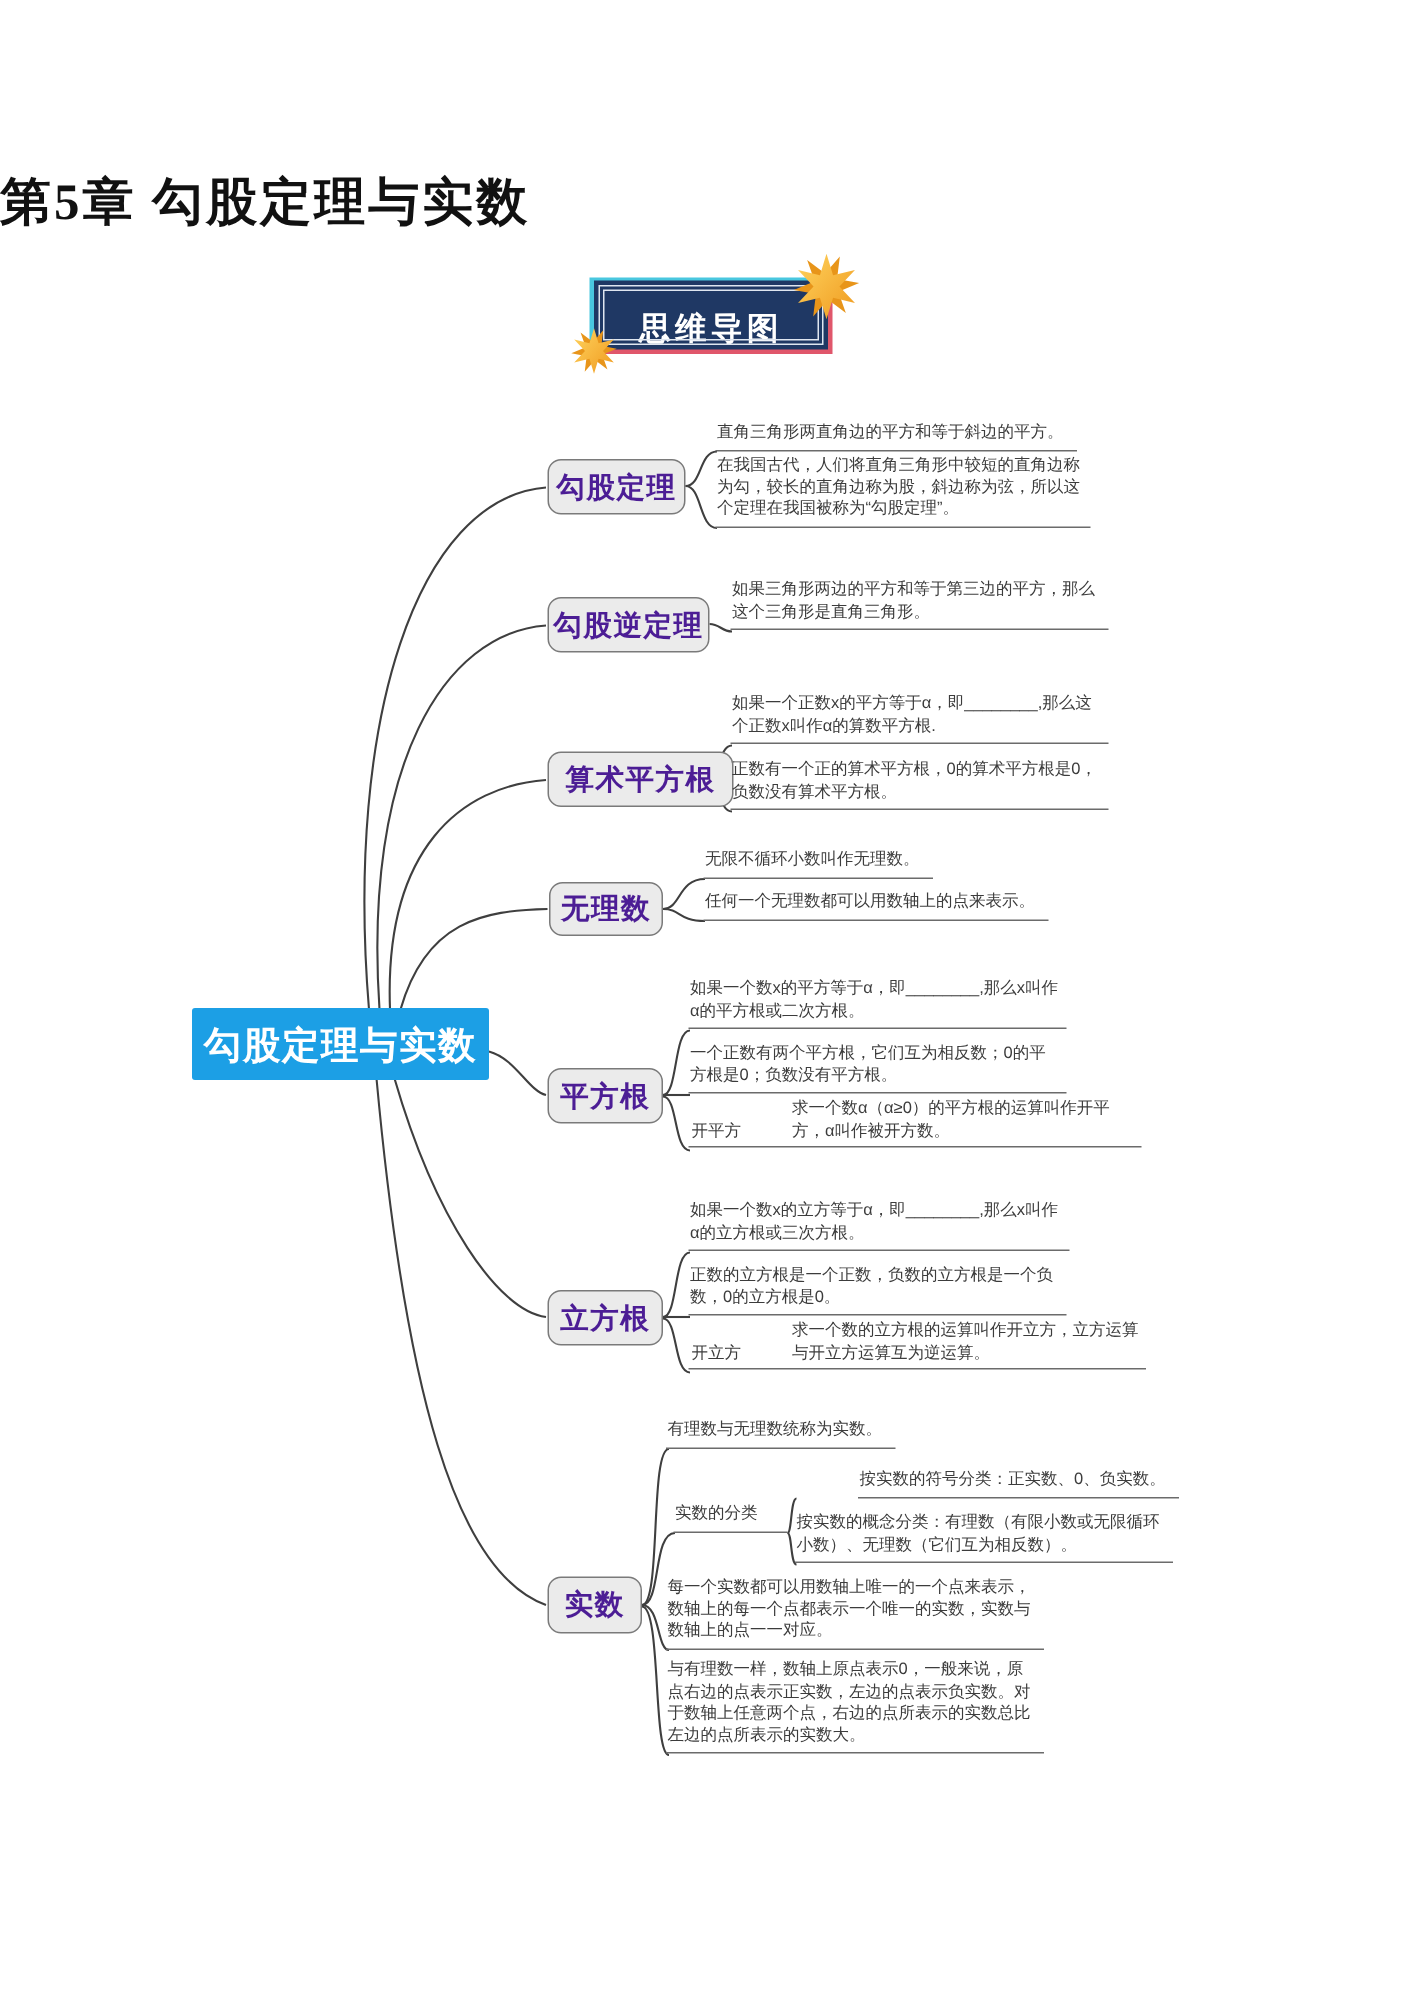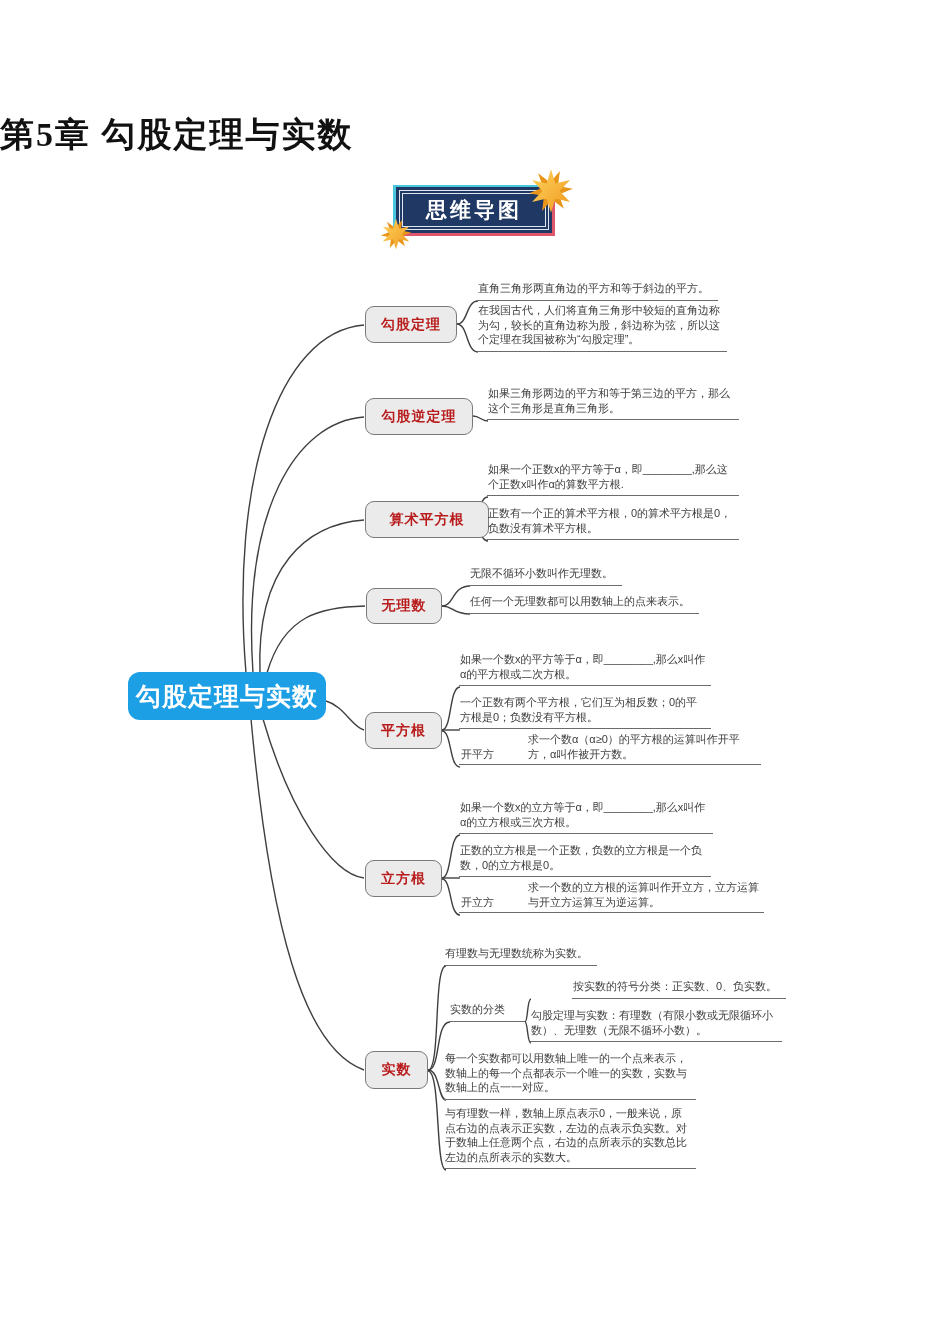--- a/index.html
+++ b/index.html
@@ -8,40 +8,40 @@
 
   
   .doc-title{position:absolute;top:112px;left:0;right:0;text-align:left;
              font-family:"Liberation Serif","DejaVu Serif",serif;
              font-weight:700;font-size:34px;color:#111;letter-spacing:2px;}
 
   
   .badge{position:absolute;left:396px;top:187px;width:156px;height:46px;}
   .badge-frame{position:absolute;inset:0;background:#1F3864;
                box-shadow:3px 3px 0 #E0566B,-3px -2px 0 #49C7DF;
-               display:flex;align-items:center;justify-content:center;}
+               display:flex;align-items:flex-end;justify-content:center;}
   .badge-frame::before{content:"";position:absolute;inset:3px;border:1px solid #dfe6f0;pointer-events:none;}
   .badge-frame::after{content:"";position:absolute;inset:6px;border:1px solid #dfe6f0;pointer-events:none;}
   .badge-label{color:#fff;font-size:21px;font-weight:700;letter-spacing:3px;}
   .star{position:absolute;}
   .star-tr{right:-22px;top:-19px;width:46px;height:46px;}
   .star-bl{left:-16px;bottom:-17px;width:32px;height:32px;}
 
   
   .wires{position:absolute;left:0;top:0;width:950px;height:1344px;}
   .wires path{fill:none;stroke:#3f3f3f;stroke-width:1.4px;}
 
   
   .root-node{position:absolute;left:128px;top:672px;width:198px;height:48px;
-             background:#1C9FE5;border-radius:12px;color:#fff;
+             background:#1C9FE5;border-radius:2px;color:#fff;
              display:flex;align-items:center;justify-content:center;
              font-size:25px;font-weight:700;letter-spacing:1px;box-sizing:border-box;}
   .node{position:absolute;background:#EBEBEB;border:1.6px solid #7A7A7A;border-radius:9px;
         display:flex;align-items:center;justify-content:center;
-        font-size:14px;font-weight:600;color:#b91c1c;box-sizing:border-box;letter-spacing:1px;}
+        font-size:19px;font-weight:600;color:#4c1d95;box-sizing:border-box;letter-spacing:1px;}
   #n1{left:365px;top:306px;width:92px;height:37px;}
   #n2{left:365px;top:398px;width:108px;height:37px;}
   #n3{left:365px;top:501px;width:124px;height:37px;}
   #n4{left:366px;top:588px;width:76px;height:36px;}
   #n5{left:365px;top:712px;width:77px;height:37px;}
   #n6{left:365px;top:860px;width:77px;height:37px;}
   #n7{left:365px;top:1051px;width:63px;height:38px;}
 
   
   .leaf{position:absolute;font-size:11px;line-height:1.32;color:#3c3c3c;
@@ -165,17 +165,17 @@
   <div class="leaf" id="l6a">如果一个数x的立方等于α，即________,那么x叫作α的立方根或三次方根。</div>
   <div class="leaf" id="l6b">正数的立方根是一个正数，负数的立方根是一个负数，0的立方根是0。</div>
   <div class="sub-row" id="sub6">
     <span class="sub-label">开立方</span>
     <span class="sub-text">求一个数的立方根的运算叫作开立方，立方运算与开立方运算互为逆运算。</span>
   </div>
 
   <div class="leaf nowrap" id="l7a">有理数与无理数统称为实数。</div>
   <div class="leaf" id="cls">实数的分类</div>
   <div class="leaf nowrap" id="c1">按实数的符号分类：正实数、0、负实数。</div>
-  <div class="leaf" id="c2">勾股定理与实数：有理数（有限小数或无限循环小数）、无理数（无限不循环小数）。</div>
+  <div class="leaf" id="c2">按实数的概念分类：有理数（有限小数或无限循环小数）、无理数（它们互为相反数）。</div>
   <div class="leaf" id="l7b">每一个实数都可以用数轴上唯一的一个点来表示，数轴上的每一个点都表示一个唯一的实数，实数与数轴上的点一一对应。</div>
   <div class="leaf" id="l7c">与有理数一样，数轴上原点表示0，一般来说，原点右边的点表示正实数，左边的点表示负实数。对于数轴上任意两个点，右边的点所表示的实数总比左边的点所表示的实数大。</div>
 
 </div>
 
 </body></html>

